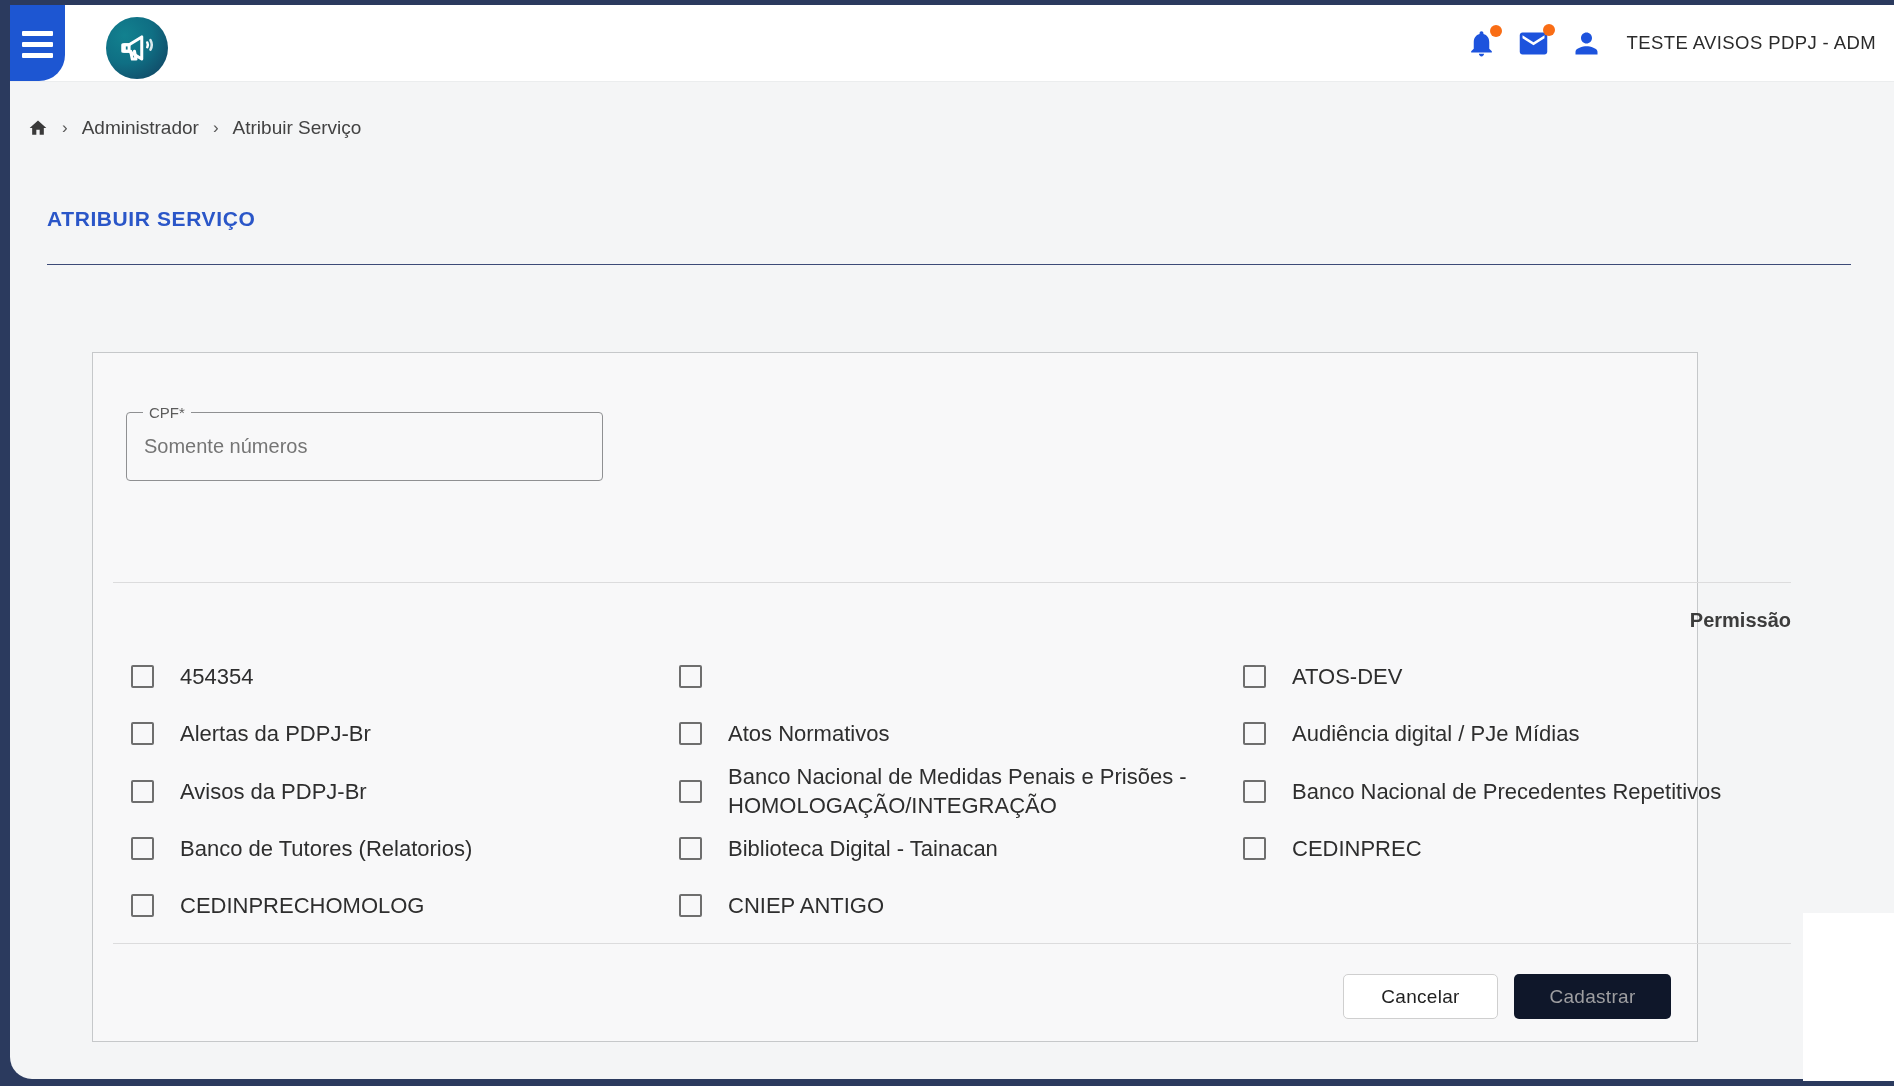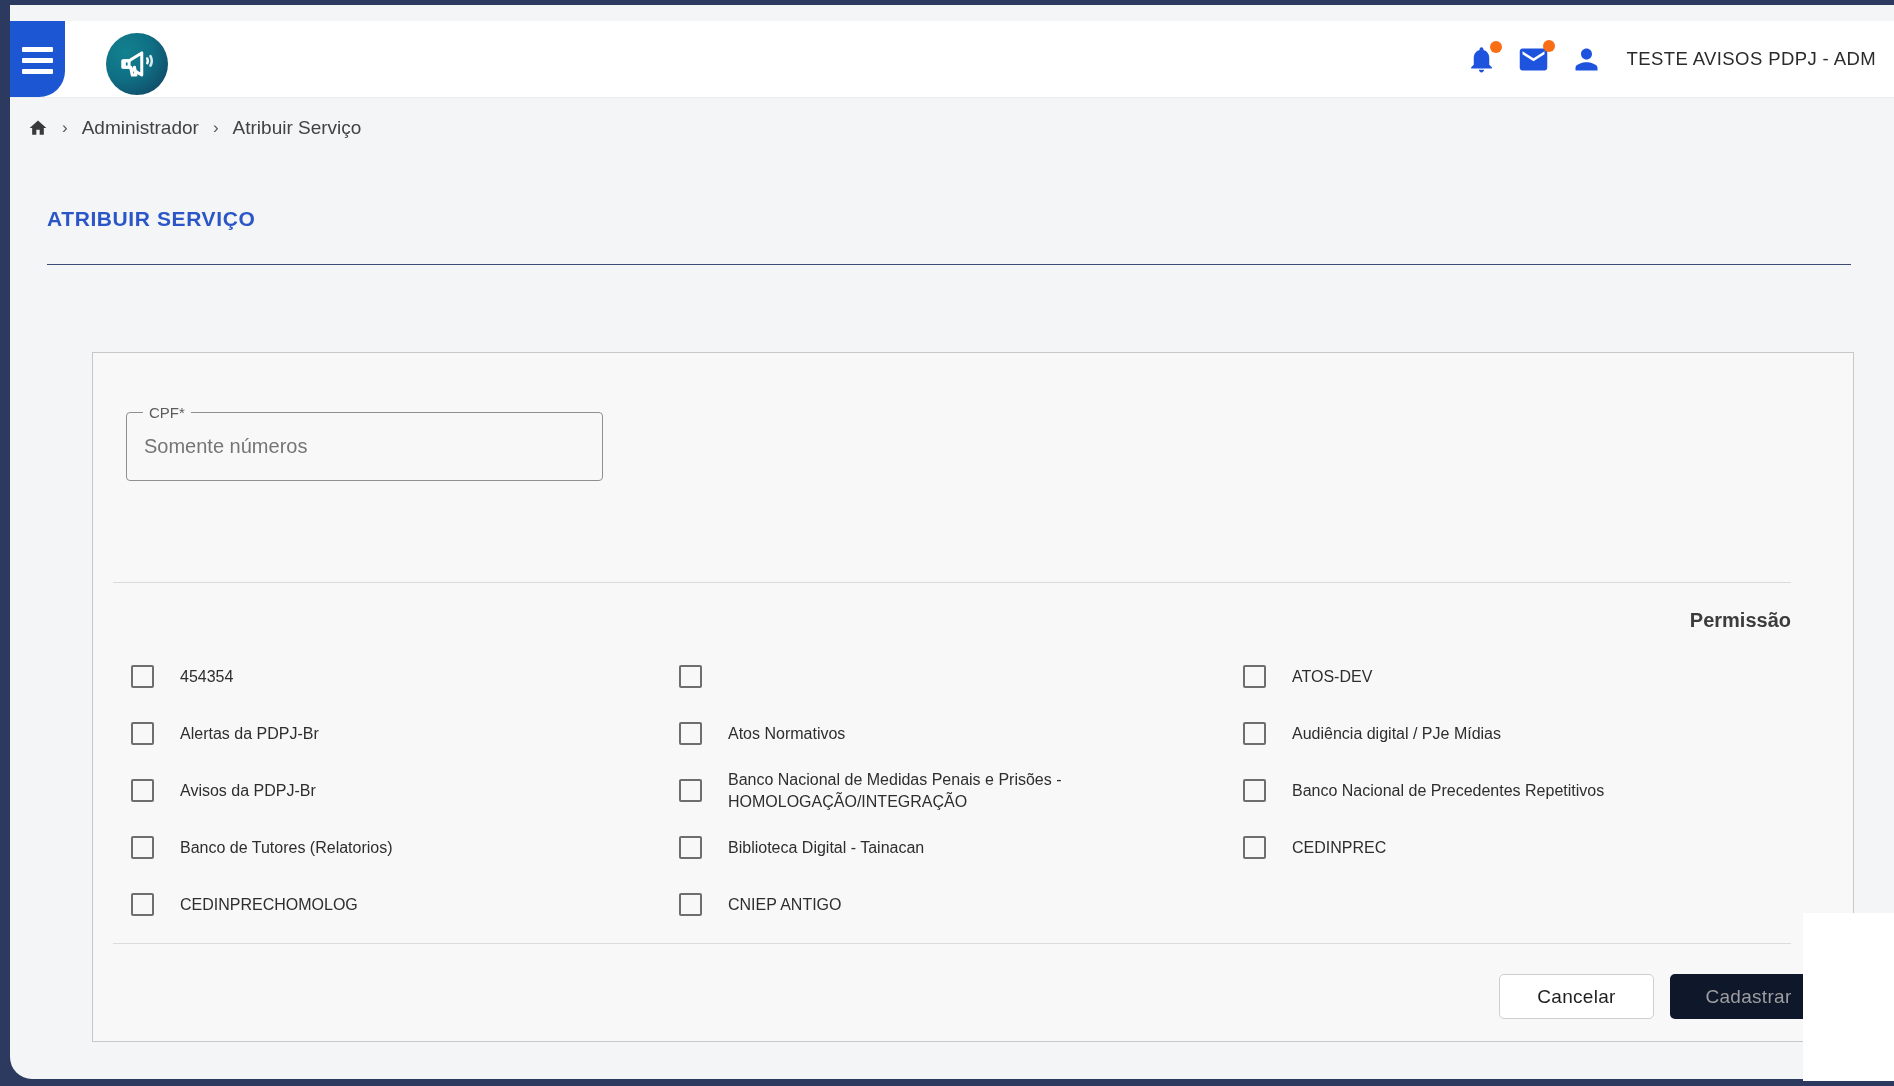--- a/index.html
+++ b/index.html
@@ -10,21 +10,21 @@
     overflow:hidden;
     position:relative;
   }
   .frame{
     position:absolute; left:10px; top:5px; right:0; bottom:7px;
     background:#f4f5f6;
     border-bottom-left-radius:22px;
   }
   
   .topbar{
-    position:absolute; left:0; top:16px; width:100%; height:76px;
+    position:absolute; left:0; top:0; width:100%; height:76px;
     background:#ffffff; border-bottom:1px solid #ebedee;
   }
   .hamburger{
     position:absolute; left:0; top:0; width:55px; height:76px;
     background:#1d56d2; border:none; cursor:pointer;
     border-radius:0 0 26px 0;
   }
   .hamburger .bars{position:absolute; left:12px; top:26px; width:31px;}
   .hamburger .bars span{display:block; width:31px; height:5px; background:#fff; margin-bottom:6px; border-radius:1px;}
   .logo{
@@ -41,21 +41,21 @@
   .breadcrumb .sep{color:#555; font-size:17px; padding:0 2px;}
   .crumb{cursor:pointer;}
   
   .page-title{
     position:absolute; left:37px; top:202px;
     font-size:21px; font-weight:bold; letter-spacing:.6px; color:#2a56c8;
   }
   .title-rule{position:absolute; left:37px; top:259px; width:1804px; border-top:1px solid #3c4a77;}
   
   .card{
-    position:absolute; left:82px; top:347px; width:1762px; height:690px;
+    position:absolute; left:82px; top:347px; width:1606px; height:690px;
     background:#f8f8f9; border:1px solid #c6c8ca; box-sizing:border-box;
   }
   .cpf-field{
     position:absolute; left:33px; top:59px; width:477px; height:69px;
     border:1px solid #8f9092; border-radius:4px; box-sizing:border-box;
   }
   .cpf-field .field-label{
     position:absolute; top:-9px; left:16px; background:#f8f8f9;
     padding:0 6px; font-size:15px; color:#5c5c5c;
   }
@@ -72,21 +72,21 @@
   .perm-title{margin:26px 0 0 0; font-size:20px; font-weight:bold; color:#3c3c3c;text-align:right;}
   .perm-grid{
     margin-top:16px; margin-left:18px;
     display:grid; grid-template-columns:548px 564px auto; 
   }
   .perm-row{display:flex; align-items:center; min-height:57px; cursor:pointer;}
   .cbx{
     flex:0 0 auto; width:19px; height:19px; border:2px solid #6e6e6e; border-radius:2px;
     background:transparent; margin-right:26px; cursor:pointer;
   }
-  .perm-label{font-size:16px; color:#2e2e2e; line-height:1.32; max-width:505px;}
+  .perm-label{font-size:22px; color:#2e2e2e; line-height:1.32; max-width:505px;}
   .actions-rule{position:absolute; left:20px; top:590px; width:1678px; border-top:1px solid #dcdcdd;}
   .actions{position:absolute; right:26px; top:621px; display:flex; gap:16px;}
   .btn{
     height:45px; border-radius:5px; font-family:"Liberation Sans", sans-serif;
     font-size:19px; letter-spacing:.3px; cursor:pointer; box-sizing:border-box;
   }
   .btn-cancel{width:155px; background:#ffffff; border:1px solid #cfcfcf; color:#1f1f1f;}
   .btn-submit{width:157px; background:#0f172a; border:none; color:#9e9ea1; cursor:default;}
   
   .stray-panel{position:absolute; left:1803px; top:913px; width:95px; height:168px; background:#ffffff; z-index:6;}

